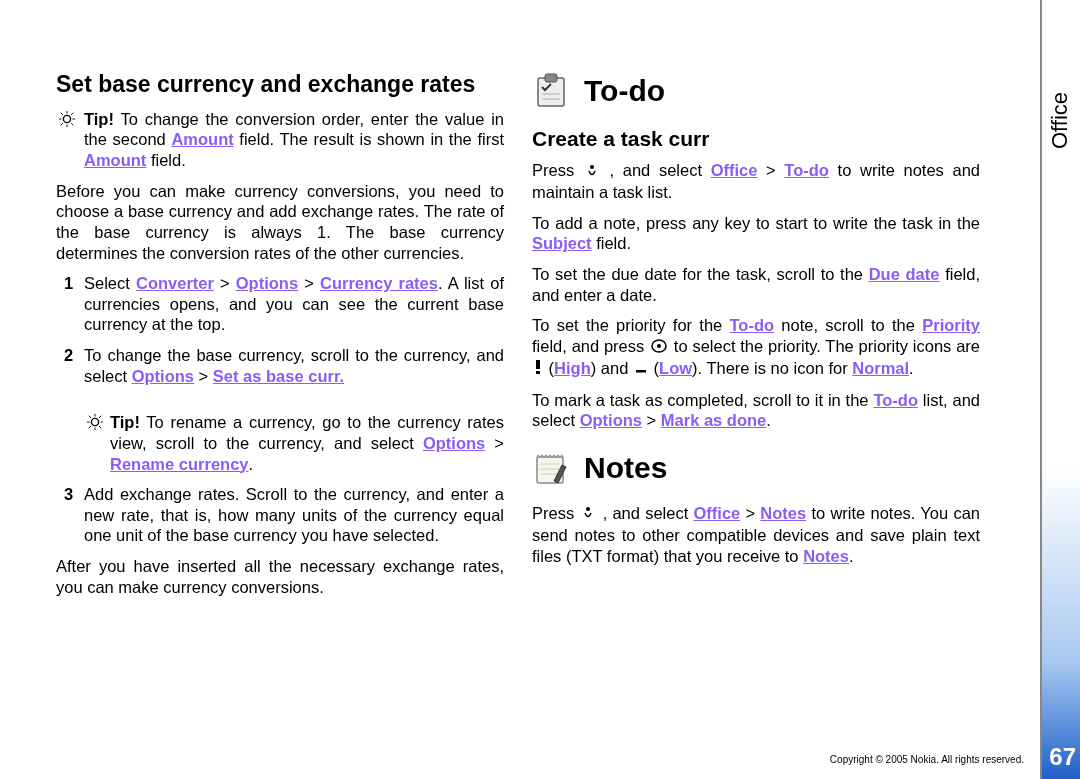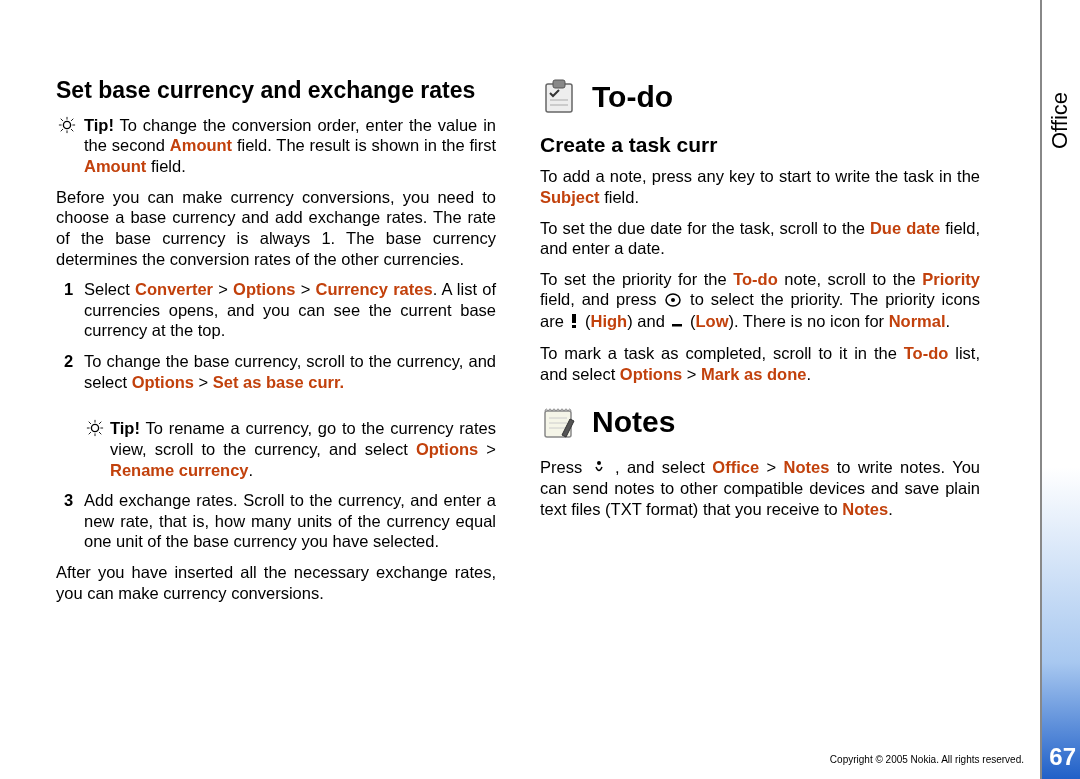--- a/index.html
+++ b/index.html
@@ -8,25 +8,25 @@
     font-family: Arial, Helvetica, sans-serif;
     background: #fff;
     width: 1080px;
     height: 779px;
     position: relative;
     color: #000;
   }
   .page {
     position: absolute;
     left: 56px;
-    top: 76px;
+    top: 70px;
     width: 924px;
     height: 700px;
     display: flex;
-    gap: 44px;
+    gap: 28px;
   }
   .col {
     width: 448px;
     font-size: 16.5px;
     line-height: 1.25;
   }
   h2 {
     font-size: 23px;
     font-weight: bold;
     margin: 0 0 10px 0;
@@ -66,21 +66,21 @@
     left: 8px;
     top: 0;
     font-weight: bold;
   }
   .nested {
     margin-top: 26px;
     padding-left: 0;
   }
   .nested .tip { margin-left: 0; }
   .nested .tip-icon { left: -26px; }
-  .link { color: #c2410c; font-weight: bold; }
+  .link { color: #8b5cf6; font-weight: bold; text-decoration: underline; }
   .bold { font-weight: bold; }
   .section-head {
     display: flex;
     align-items: center;
     margin-top: 2px;
     margin-bottom: 16px;
   }
   .section-icon {
     width: 38px;
     height: 38px;
@@ -201,20 +201,26 @@
             <path d="M10 15 l3 3 l6 -6" stroke="#333" stroke-width="2" fill="none"></path>
             <line x1="10" y1="22" x2="28" y2="22" stroke="#aaa"></line>
             <line x1="10" y1="27" x2="28" y2="27" stroke="#aaa"></line>
           </svg>
       </span>
       <span class="section-title">To-do</span>
     </div>
 
     <h3>Create a task curr</h3>
 
+    <p class="body-text">
+      <span>Press </span><span class="inline-icon"><svg width="14" height="14" viewBox="0 0 14 14">
+            <circle cx="7" cy="3" r="2" fill="#000"></circle>
+            <path d="M4 7 Q7 14 10 7" stroke="#000" fill="none" stroke-width="1.5"></path>
+          </svg></span><span> , and select </span><span class="link">Office</span><span> &gt; </span><span class="link">To-do</span><span> to write notes and maintain a task list.</span>
+    </p>
 
     <p class="body-text">
       <span>To add a note, press any key to start to write the task in the </span><span class="link">Subject</span><span> field.</span>
     </p>
 
     <p class="body-text">
       <span>To set the due date for the task, scroll to the </span><span class="link">Due date</span><span> field, and enter a date.</span>
     </p>
 
     <p class="body-text">

